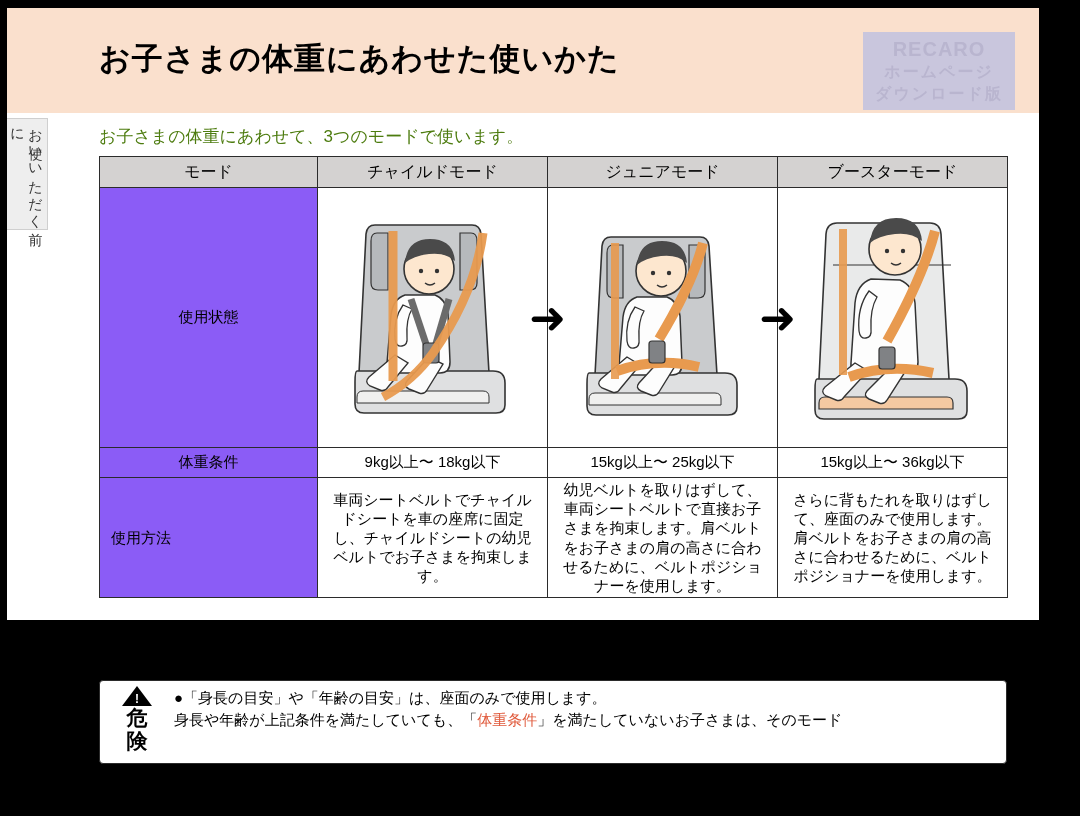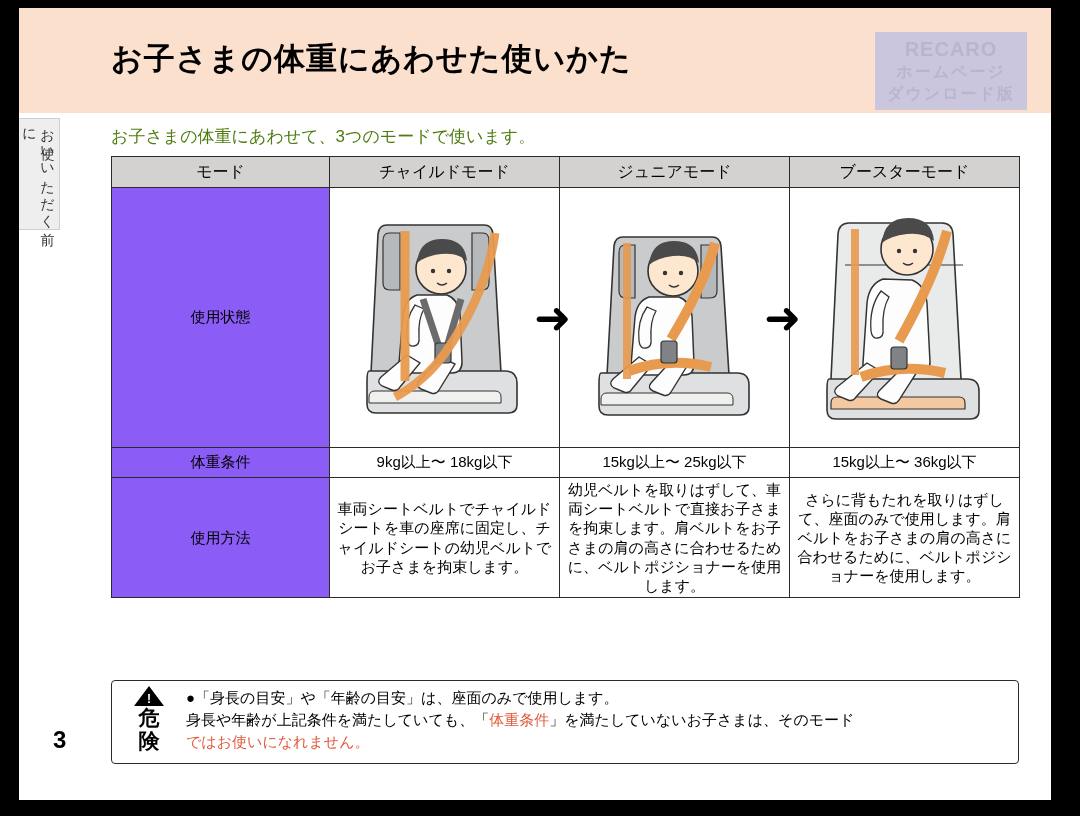--- a/index.html
+++ b/index.html
@@ -3,21 +3,21 @@
 <meta charset="utf-8">
 <style>
   html,body{margin:0;padding:0;}
   body{
     width:1080px;height:816px;
     background:#000;
     font-family:"Liberation Sans","DejaVu Sans",sans-serif;
     overflow:hidden;
   }
   .page{
-    position:absolute;left:19px;top:8px;width:1032px;height:792px;
+    position:absolute;left:7px;top:8px;width:1032px;height:612px;
     background:#fff;
   }
   
   .header-band{
     position:absolute;left:0;top:0;width:100%;height:105px;
     background:#fae0cd;
   }
   .page-title{
     position:absolute;left:92px;top:30px;
     font-size:31px;font-weight:bold;color:#000;letter-spacing:1px;
@@ -58,42 +58,42 @@
     position:absolute;left:92px;top:148px;
     width:908px;
     border-collapse:collapse;
     table-layout:fixed;
   }
   table.modes td,table.modes th{
     border:1px solid #2b2b2b;
     font-size:15px;color:#000;
     text-align:center;
     vertical-align:middle;
-    padding:2px 4px;
+    padding:2px 11px;
   }
   table.modes thead th{
     background:#d4d2d1;
     font-weight:normal;
     height:26px;
     font-size:16px;
   }
   col.c0{width:218px;}
   col.c1{width:230px;}
   col.c2{width:230px;}
   col.c3{width:230px;}
   .rowlabel{background:#8b5cf6;font-size:16px;}
   .illus-row td{height:255px;padding:0;}
   .usage-row td{
     text-align:left;
     font-size:14.5px;
     line-height:1.28;
     padding:6px 6px;
     vertical-align:top;
   }
-  .usage-row td.rowlabel{text-align:center;vertical-align:middle;}
+  .usage-row td.rowlabel{text-align:left;vertical-align:middle;}
   .cond-row td{height:25px;}
   .ref-row td{height:26px;font-size:16px;}
 
   
   .illus-wrap{position:relative;width:100%;height:100%;}
   .seat-svg{position:absolute;left:50%;top:50%;transform:translate(-50%,-50%);}
   .arrow{
     position:absolute;top:50%;transform:translateY(-50%);
     font-size:44px;line-height:1;color:#000;font-weight:bold;
   }
@@ -285,18 +285,17 @@
           <span class="bang">!</span>
         </div>
       <div class="warn-word">危</div>
       <div class="warn-word">険</div>
     </div>
     <div class="warn-text">
       <div>●「身長の目安」や「年齢の目安」は、座面のみで使用します。</div>
       <div>
         <span>身長や年齢が上記条件を満たしていても、「</span><span class="hl">体重条件</span><span>」を満たしていないお子さまは、そのモード</span>
       </div>
-      <div class="hl">ではお使いになれません。</div>
     </div>
   </div>
 
   <div class="page-num">3</div>
 </div>
 
 </body></html>

